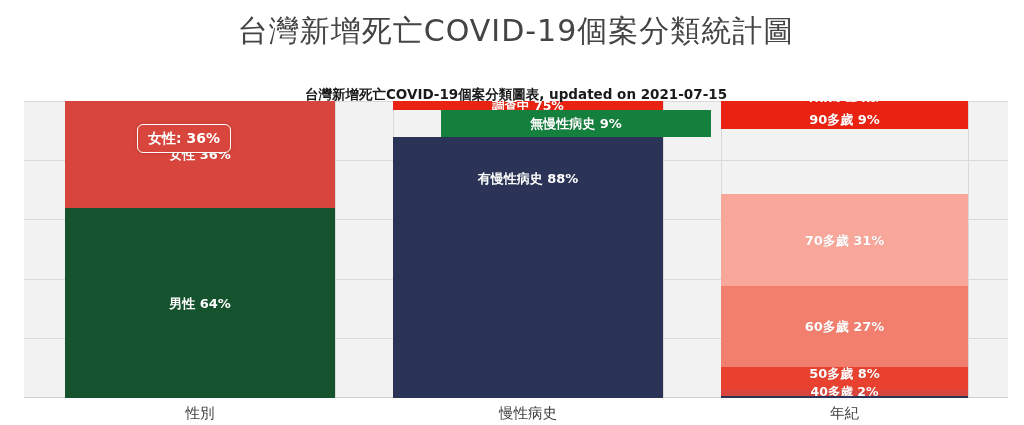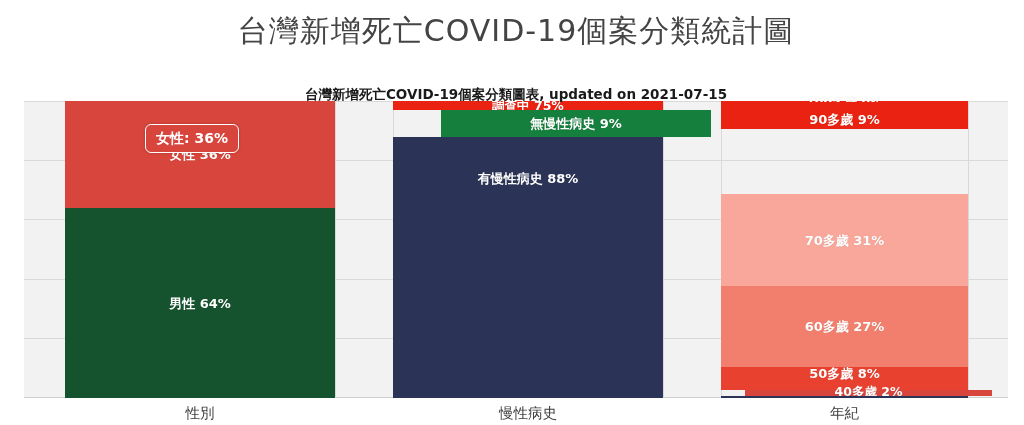--- a/index.html
+++ b/index.html
@@ -157,31 +157,31 @@
         </div>
         <div class="seg" style="top:31.4%;height:31%;background:#f9a79b;">
           <div class="seg-label">70多歲 31%</div>
         </div>
         <div class="seg" style="top:62.4%;height:27%;background:#f27f6e;">
           <div class="seg-label">60多歲 27%</div>
         </div>
         <div class="seg" style="top:89.4%;height:8%;background:#e8412f;">
           <div class="seg-label" style="top:28%;transform:translateY(-50%);">50多歲 8%</div>
         </div>
-        <div class="seg tiny" style="top:97.4%;height:2%;background:#d8453c;margin-left:24px;">
+        <div class="seg tiny" style="top:97.4%;height:2%;background:#d8453c;">
           <div class="seg-label" style="top:10%;transform:translateY(-50%);">40多歲 2%</div>
         </div>
         <div class="seg" style="top:99.4%;height:0.6%;background:#2b3457;">
           <div class="seg-label"></div>
         </div>
       </div>
     </div>
   </div>
 
   <div class="xlabel" style="left:389px;width:270px;">慢性病史</div>
   <div class="xlabel" style="left:61px;width:270px;">性別</div>
   <div class="xlabel" style="left:717px;width:247px;">年紀</div>
 
   <div class="sub-title">台灣新增死亡COVID-19個案分類圖表, updated on 2021-07-15</div>
 
-  <div class="tooltip" style="left:133px;top:124px;margin-left:8px;">女性: 36%</div>
+  <div class="tooltip" style="left:133px;top:124px;">女性: 36%</div>
 
 </div>
 
 </body></html>

